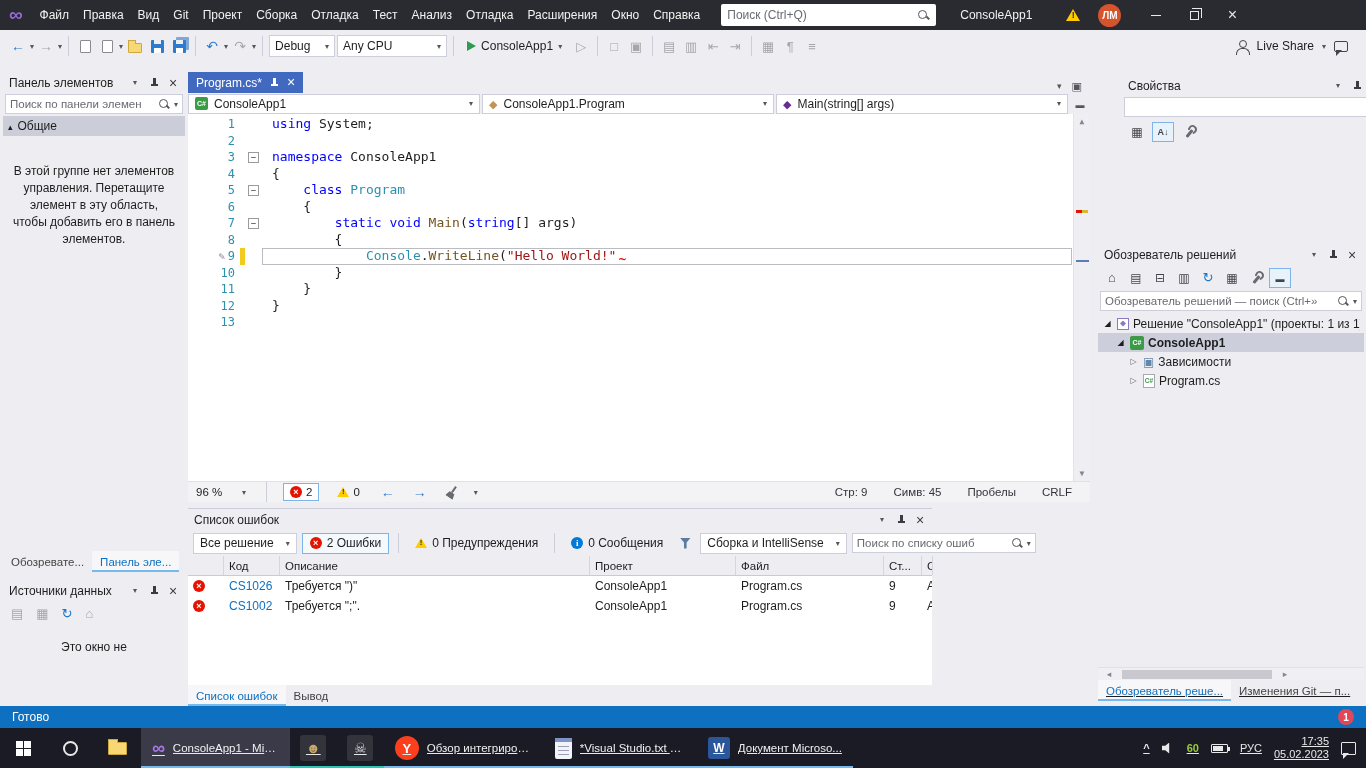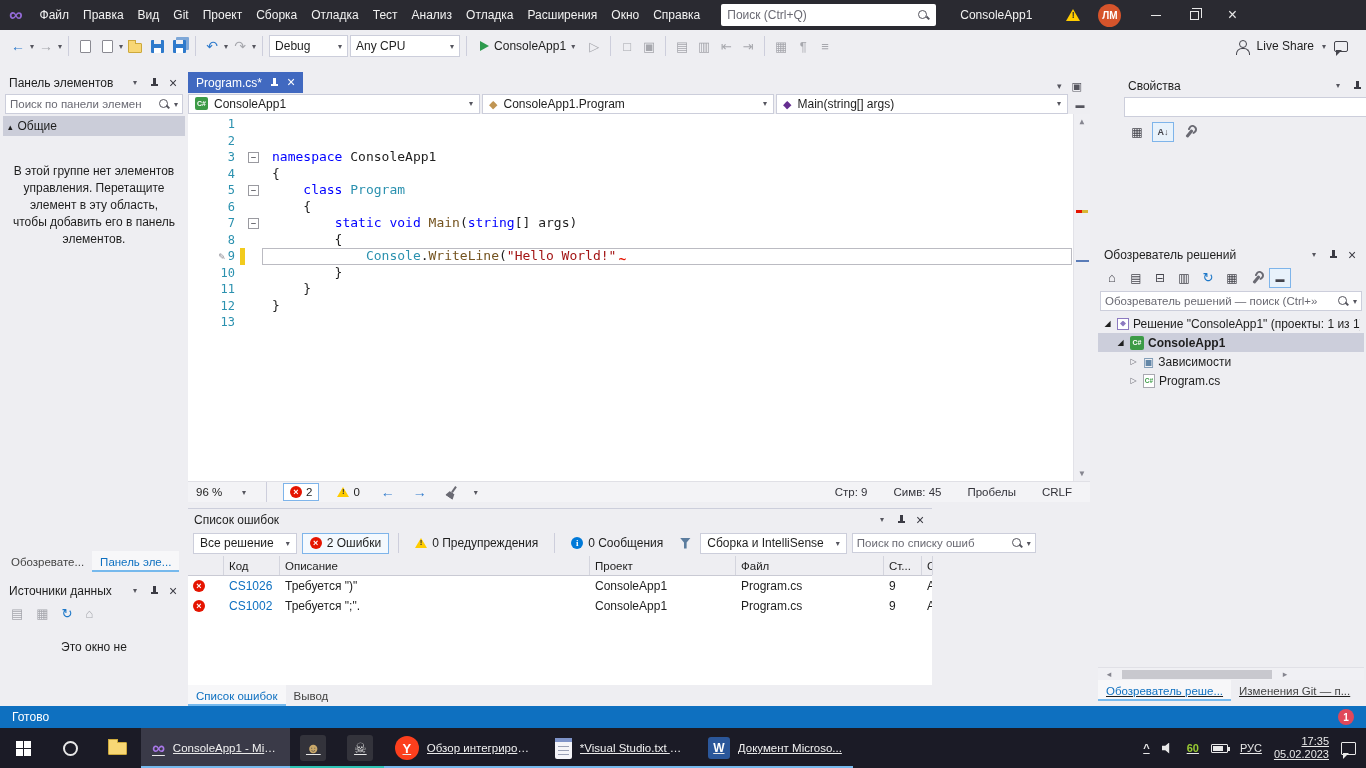--- a/index.html
+++ b/index.html
@@ -48,21 +48,21 @@
 .ico-par::after{content:"¶";}
 .ico-eq::after{content:"≡";}
 .page-ico{width:11px;height:13px;background:#FFF;border:1px solid #8A8A92;border-radius:1px;}
 .folder-ico{width:14px;height:10px;background:#F8D775;border:1px solid #CDA93C;position:relative;border-radius:1px;margin-top:3px;}
 .folder-ico::before{content:"";position:absolute;top:-3.5px;left:-1px;width:6px;height:3px;background:#F8D775;border:1px solid #CDA93C;border-bottom:0;}
 .floppy{width:13px;height:13px;background:#2E7ACC;position:relative;border-radius:1px;}
 .floppy::before{content:"";position:absolute;top:0;left:3px;width:7px;height:4px;background:#EEEEF2;}
 .floppy::after{content:"";position:absolute;bottom:0;left:3px;width:7px;height:5px;background:#FFF;}
 .floppy.all{box-shadow:3px -3px 0 0 #7FA8D8;}
 .tb-combo{height:22px;background:#FFF;border:1px solid #CCCEDB;display:flex;align-items:center;justify-content:space-between;padding:0 5px;font-size:12px;flex:none;}
-.w66{width:79px;} .w110{width:110px;}
+.w66{width:66px;} .w110{width:110px;}
 #run-btn{display:flex;align-items:center;gap:5px;padding:0 7px;height:24px;flex:none;}
 .play-tri{width:0;height:0;border-left:9px solid #2E9B4E;border-top:5.5px solid transparent;border-bottom:5.5px solid transparent;}
 #toolbar-right{margin-left:auto;display:flex;align-items:center;gap:8px;padding-right:10px;}
 .person-ico{width:14px;height:13px;position:relative;}
 .person-ico::before{content:"";position:absolute;left:4px;top:0;width:6px;height:6px;border:1.5px solid #44444C;border-radius:50%;}
 .person-ico::after{content:"";position:absolute;left:1px;top:8px;width:12px;height:6px;border:1.5px solid #44444C;border-bottom:none;border-radius:6px 6px 0 0;}
 .bubble{width:14px;height:11px;border:1.5px solid #44444C;border-radius:2px;position:relative;}
 .bubble::after{content:"";position:absolute;left:1px;bottom:-5px;border:3px solid transparent;border-top-color:#44444C;border-left-color:#44444C;}
 
 .phead{height:21px;display:flex;align-items:center;padding:0 6px;gap:7px;flex:none;}
@@ -439,20 +439,21 @@
 </div>
 
 <div id="code">
   <div id="code-lines">
       <div class="code-row">
         <span class="ln">
           <span>1</span>
         </span>
         <span class="chg"></span>
         <span class="fold"></span>
+        <span class="ct"><span class="tk-k">using</span><span class="tk-p"> System;</span></span>
       </div>
       <div class="code-row">
         <span class="ln">
           <span>2</span>
         </span>
         <span class="chg"></span>
         <span class="fold"></span>
         <span class="ct"></span>
       </div>
       <div class="code-row">

